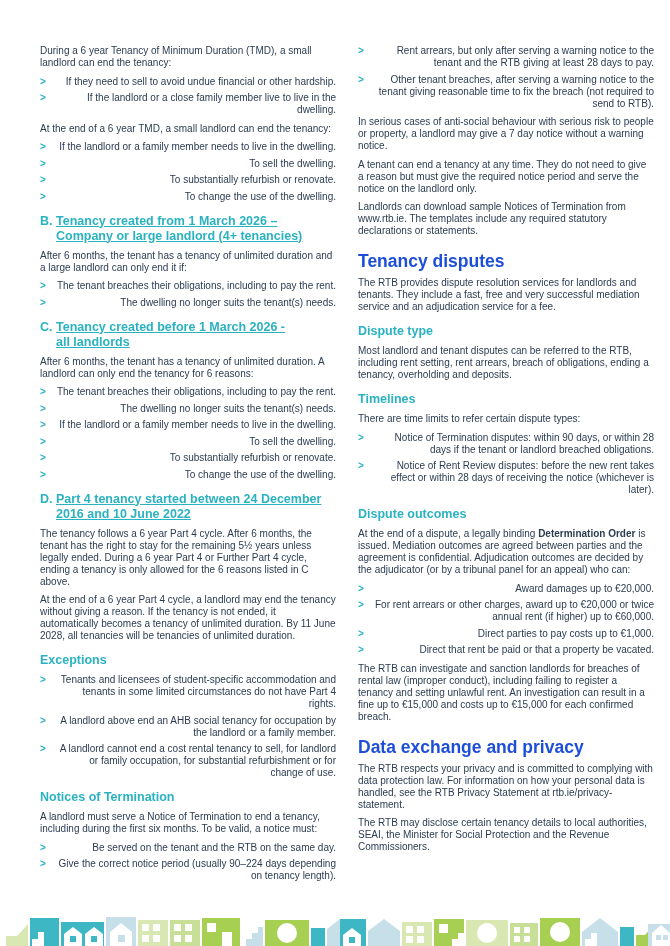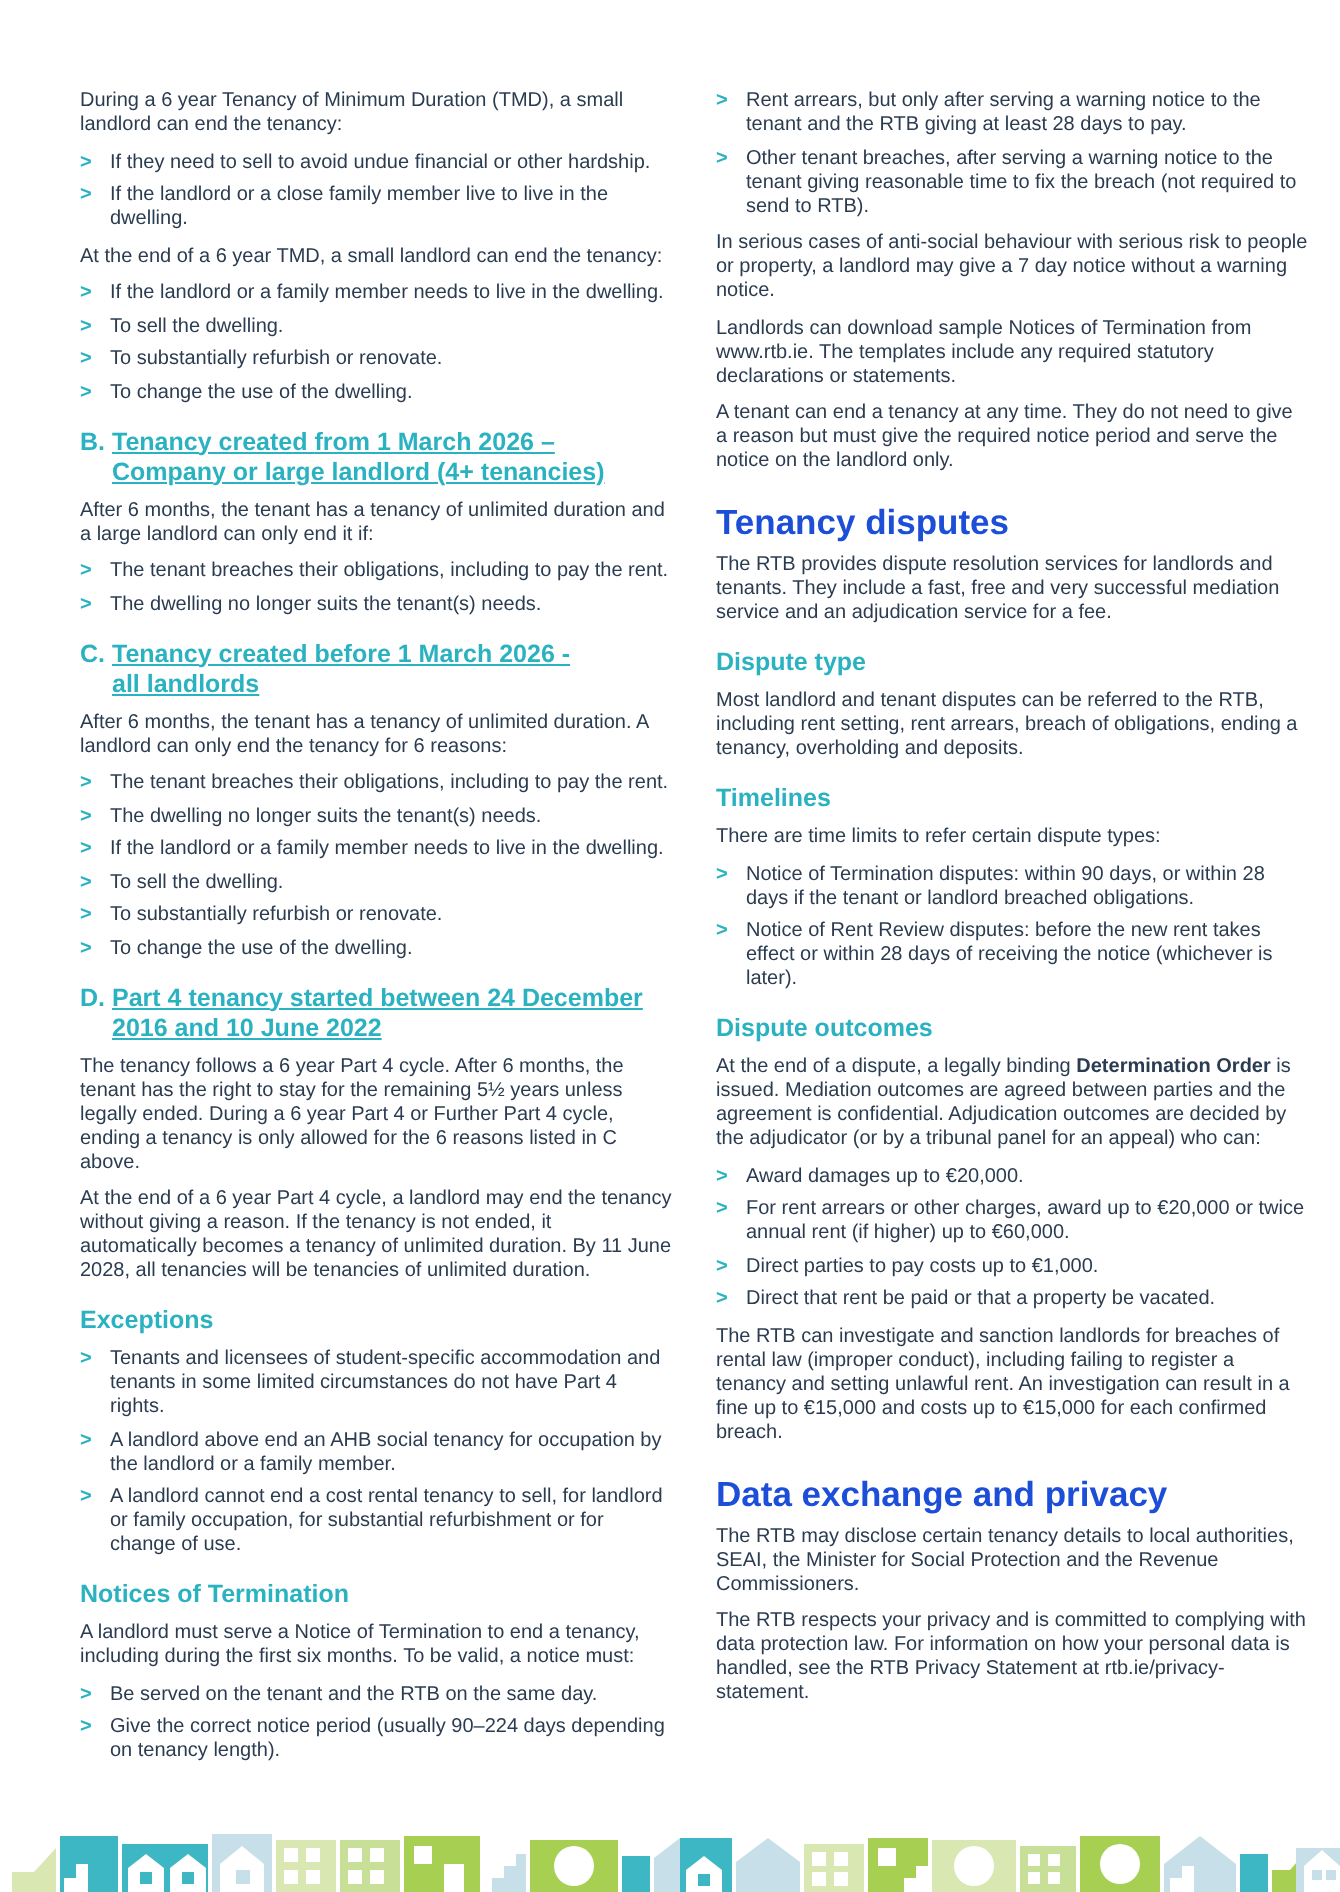--- a/index.html
+++ b/index.html
@@ -16,21 +16,21 @@
   .col{width:296px;flex:none;}
   .col > :first-child{margin-top:0;}
 
   .body{font-size:10px;line-height:12px;margin:0 0 6.5px;}
   .body b{font-weight:bold;}
 
   .bullets{margin:0 0 6.5px;}
   .bullet{display:flex;font-size:10px;line-height:12px;margin:0 0 4.5px;}
   .bullet:last-child{margin-bottom:0;}
   .chev{width:15px;flex:none;color:#2bb2c1;font-weight:bold;}
-  .btxt{flex:1;}
+  .btxt{flex:1;text-align:right;}
 
   .teal-h{
     color:#2bb2c1;font-size:12.5px;line-height:15px;font-weight:bold;
     margin:11px 0 6px;
   }
   .hang{display:flex;}
   .hang .letter{width:16px;flex:none;}
   .hang .htext{flex:1;text-decoration:underline;}
   .l2{display:block;}
   .u{text-decoration:underline;}
@@ -186,22 +186,22 @@
             <span class="chev">&gt;</span>
             <span class="btxt">Rent arrears, but only after serving a warning notice to the tenant and the RTB giving at least 28 days to pay.</span>
           </div>
         <div class="bullet">
             <span class="chev">&gt;</span>
             <span class="btxt">Other tenant breaches, after serving a warning notice to the tenant giving reasonable time to fix the breach (not required to send to RTB).</span>
           </div>
       </div>
 
       <p class="body">In serious cases of anti-social behaviour with serious risk to people or property, a landlord may give a 7 day notice without a warning notice.</p>
+      <p class="body">A tenant can end a tenancy at any time. They do not need to give a reason but must give the required notice period and serve the notice on the landlord only.</p>
       <p class="body">Landlords can download sample Notices of Termination from www.rtb.ie. The templates include any required statutory declarations or statements.</p>
-      <p class="body">A tenant can end a tenancy at any time. They do not need to give a reason but must give the required notice period and serve the notice on the landlord only.</p>
 
       <h2 class="navy-h">Tenancy disputes</h2>
 
       <p class="body">The RTB provides dispute resolution services for landlords and tenants. They include a fast, free and very successful mediation service and an adjudication service for a fee.</p>
 
       <h3 class="teal-h">Dispute type</h3>
 
       <p class="body">Most landlord and tenant disputes can be referred to the RTB, including rent setting, rent arrears, breach of obligations, ending a tenancy, overholding and deposits.</p>
 
       <h3 class="teal-h">Timelines</h3>
@@ -240,22 +240,22 @@
             <span class="chev">&gt;</span>
             <span class="btxt">Direct that rent be paid or that a property be vacated.</span>
           </div>
       </div>
 
 
       <p class="body">The RTB can investigate and sanction landlords for breaches of rental law (improper conduct), including failing to register a tenancy and setting unlawful rent. An investigation can result in a fine up to €15,000 and costs up to €15,000 for each confirmed breach.</p>
 
       <h2 class="navy-h">Data exchange and privacy</h2>
 
+      <p class="body">The RTB respects your privacy and is committed to complying with data protection law. For information on how your personal data is handled, see the RTB Privacy Statement at rtb.ie/privacy-statement.</p>
       <p class="body">The RTB may disclose certain tenancy details to local authorities, SEAI, the Minister for Social Protection and the Revenue Commissioners.</p>
-      <p class="body">The RTB respects your privacy and is committed to complying with data protection law. For information on how your personal data is handled, see the RTB Privacy Statement at rtb.ie/privacy-statement.</p>
 
     </div>
   </div>
 
   <svg class="skyline" width="670" height="41" viewBox="0 0 670 41" aria-hidden="true">
     <g>
 
       <polygon points="6,41 6,31 17,31 28,19 28,41" fill="#d9e8b2"></polygon>
 
       <rect x="30" y="13" width="29" height="28" fill="#3cb7c3"></rect>

